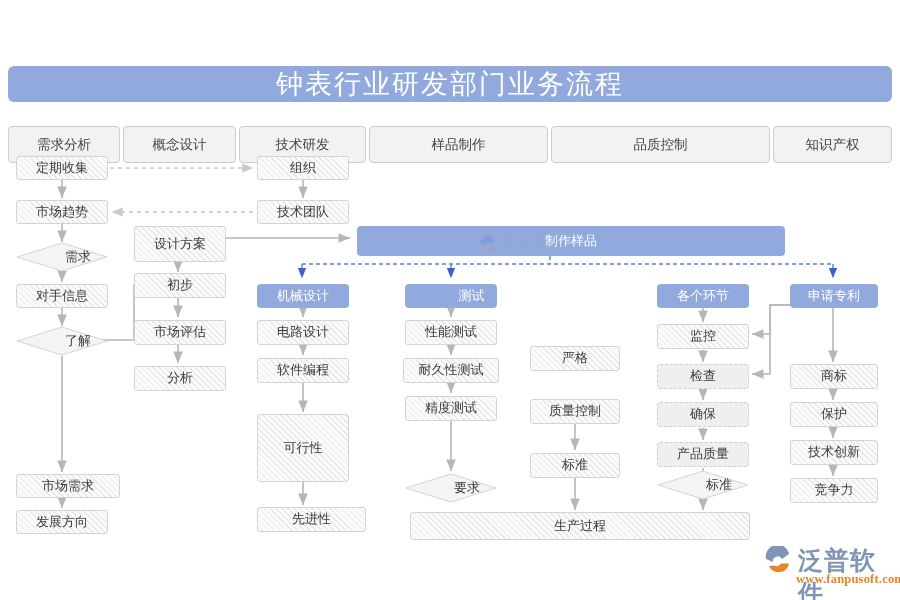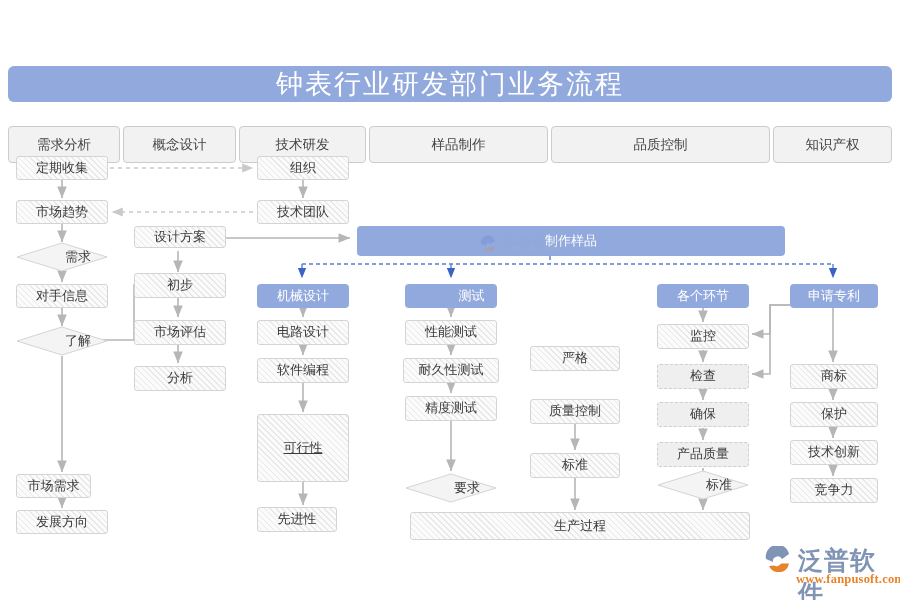--- a/index.html
+++ b/index.html
@@ -177,36 +177,36 @@
 
   <div class="node hatch" style="left:16px;top:284px;width:92px;height:24px;">对手信息</div>
 
   <div class="dia" style="left:16px;top:326px;width:92px;height:30px;">
     <svg class="shape" viewBox="0 0 92 30" preserveAspectRatio="none">
       <polygon points="46,1 91,15 46,29 1,15" fill="#f4f4f4" stroke="#d4d4d4" stroke-width="1"></polygon>
     </svg>
     <div class="lbl">了解</div>
   </div>
 
-  <div class="node hatch" style="left:16px;top:474px;width:75px;height:24px;">市场需求</div>
+  <div class="node hatch" style="left:16px;top:474px;width:104px;height:24px;">市场需求</div>
   <div class="node hatch" style="left:16px;top:510px;width:92px;height:24px;">发展方向</div>
 
-  <div class="node hatch" style="left:134px;top:226px;width:92px;height:22px;">设计方案</div>
+  <div class="node hatch" style="left:134px;top:226px;width:92px;height:36px;">设计方案</div>
   <div class="node hatch" style="left:134px;top:273px;width:92px;height:25px;">初步</div>
   <div class="node hatch" style="left:134px;top:320px;width:92px;height:25px;">市场评估</div>
   <div class="node hatch" style="left:134px;top:366px;width:92px;height:25px;">分析</div>
 
   <div class="node hatch" style="left:257px;top:156px;width:92px;height:24px;">组织</div>
   <div class="node hatch" style="left:257px;top:200px;width:92px;height:24px;">技术团队</div>
 
   <div class="node blue" style="left:257px;top:284px;width:92px;height:24px;">机械设计</div>
   <div class="node hatch" style="left:257px;top:320px;width:92px;height:25px;">电路设计</div>
   <div class="node hatch" style="left:257px;top:358px;width:92px;height:25px;">软件编程</div>
-  <div class="node hatch" style="left:257px;top:414px;width:92px;height:68px;text-decoration:underline;">可行性</div>
-  <div class="node hatch" style="left:257px;top:507px;width:80px;height:25px;">先进性</div>
+  <div class="node hatch" style="left:257px;top:414px;width:92px;height:68px;">可行性</div>
+  <div class="node hatch" style="left:257px;top:507px;width:109px;height:25px;">先进性</div>
 
   <div class="node blue" style="left:357px;top:226px;width:428px;height:30px;">制作样品</div>
 
   <div class="node blue" style="left:405px;top:284px;width:92px;height:24px;padding-left:41px;">测试</div>
   <div class="node hatch" style="left:405px;top:320px;width:92px;height:25px;">性能测试</div>
   <div class="node hatch" style="left:403px;top:358px;width:96px;height:25px;">耐久性测试</div>
   <div class="node hatch" style="left:405px;top:396px;width:92px;height:25px;">精度测试</div>
 
   <div class="dia" style="left:405px;top:473px;width:92px;height:30px;">
     <svg class="shape" viewBox="0 0 92 30" preserveAspectRatio="none">

